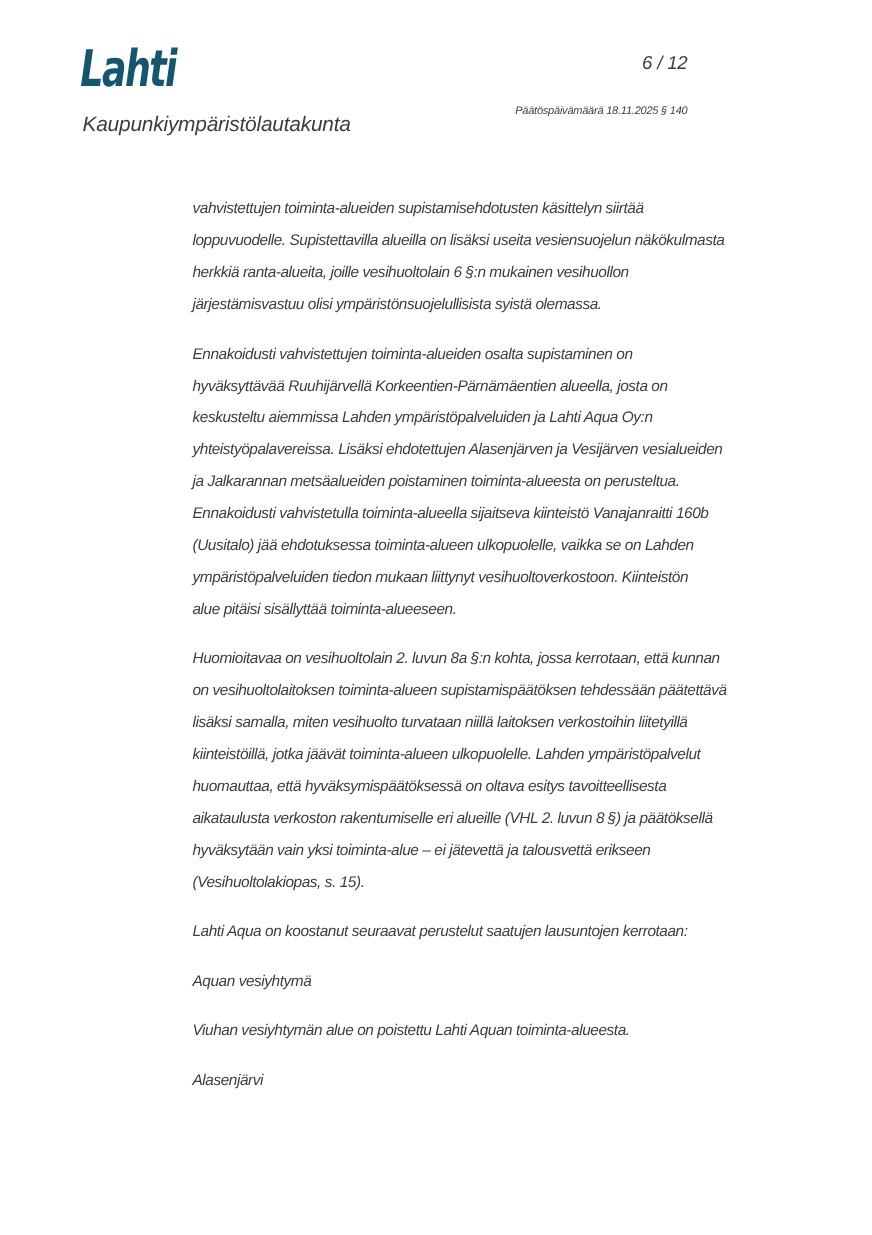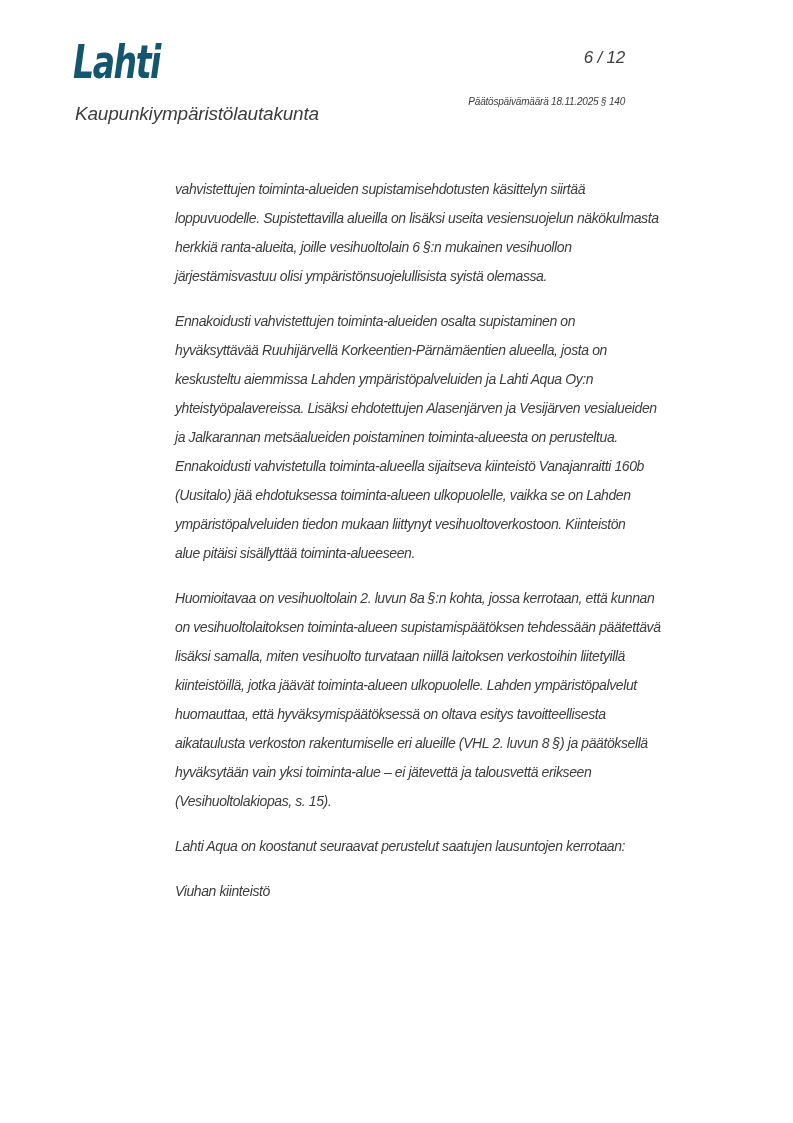--- a/index.html
+++ b/index.html
@@ -95,16 +95,18 @@
 alue pitäisi sisällyttää toiminta-alueeseen.</p>
     <p>Huomioitavaa on vesihuoltolain 2. luvun 8a §:n kohta, jossa kerrotaan, että kunnan
 on vesihuoltolaitoksen toiminta-alueen supistamispäätöksen tehdessään päätettävä
 lisäksi samalla, miten vesihuolto turvataan niillä laitoksen verkostoihin liitetyillä
 kiinteistöillä, jotka jäävät toiminta-alueen ulkopuolelle. Lahden ympäristöpalvelut
 huomauttaa, että hyväksymispäätöksessä on oltava esitys tavoitteellisesta
 aikataulusta verkoston rakentumiselle eri alueille (VHL 2. luvun 8 §) ja päätöksellä
 hyväksytään vain yksi toiminta-alue – ei jätevettä ja talousvettä erikseen
 (Vesihuoltolakiopas, s. 15).</p>
     <p>Lahti Aqua on koostanut seuraavat perustelut saatujen lausuntojen kerrotaan:</p>
-    <p>Viuhan kiinteistö</p>
+    <p>Aquan vesiyhtymä</p>
+    <p>Viuhan vesiyhtymän alue on poistettu Lahti Aquan toiminta-alueesta.</p>
+    <p>Alasenjärvi</p>
   </div>
 
 </div>
 
 </body></html>

